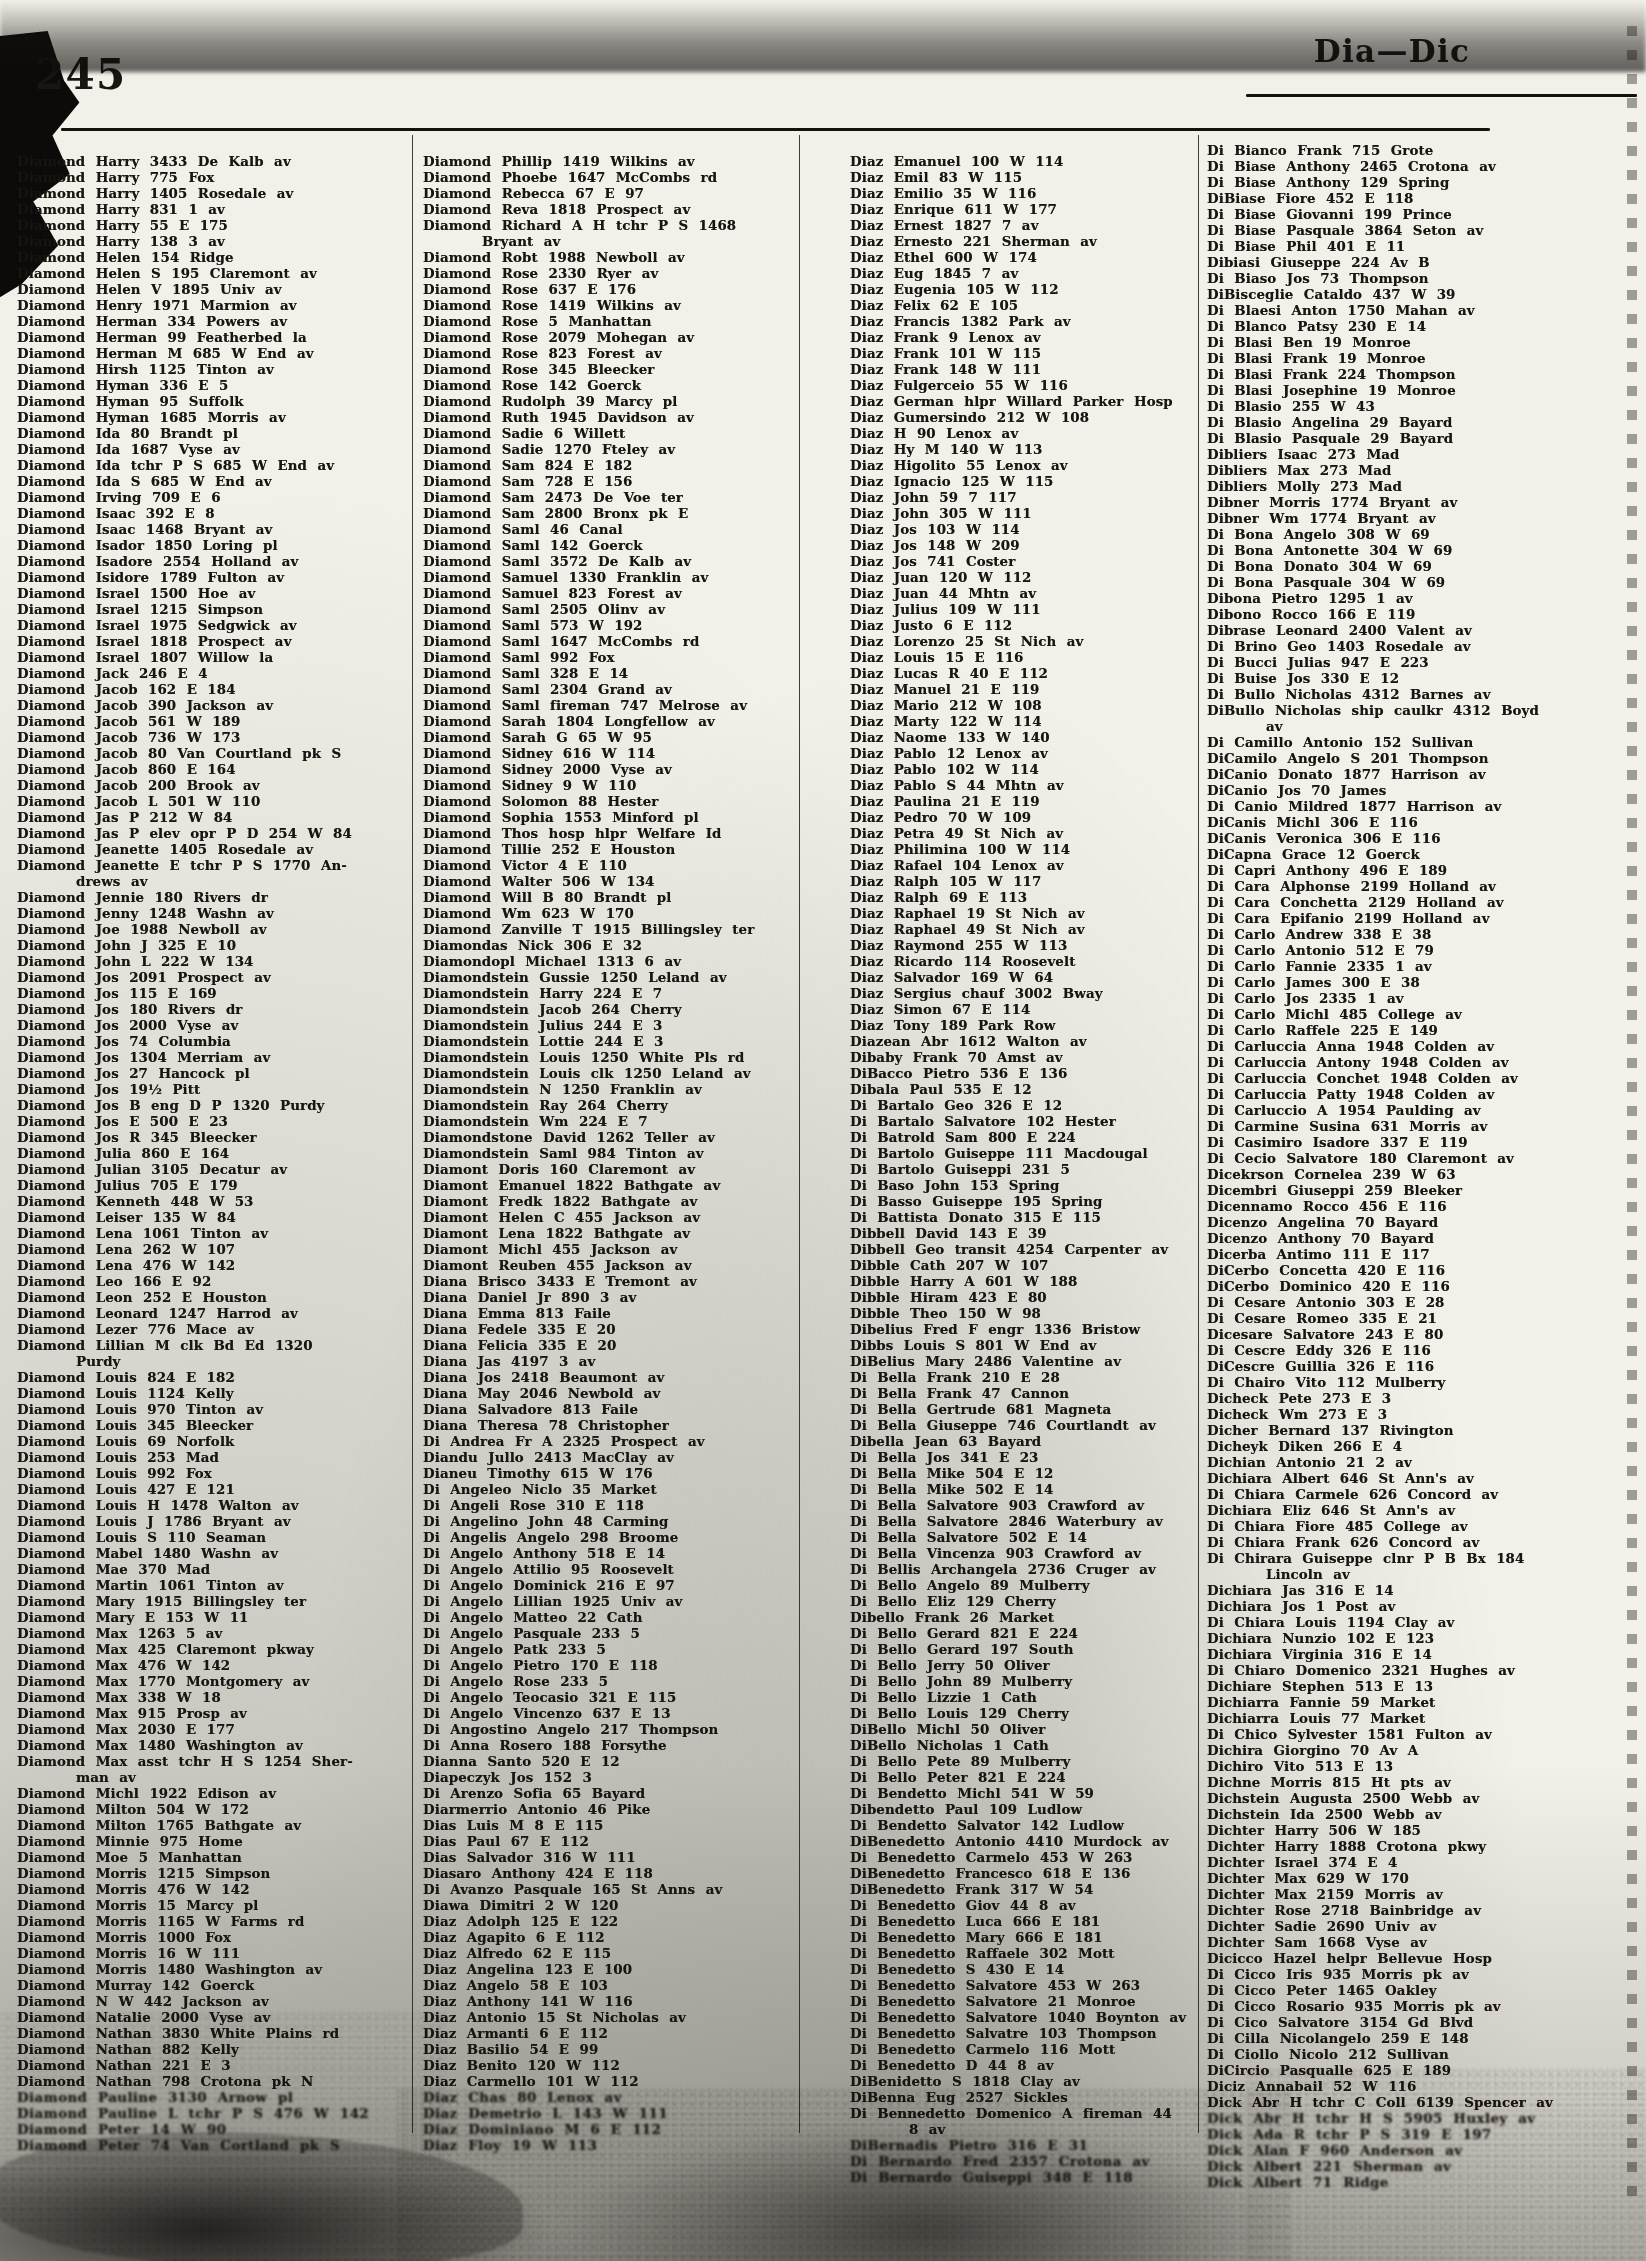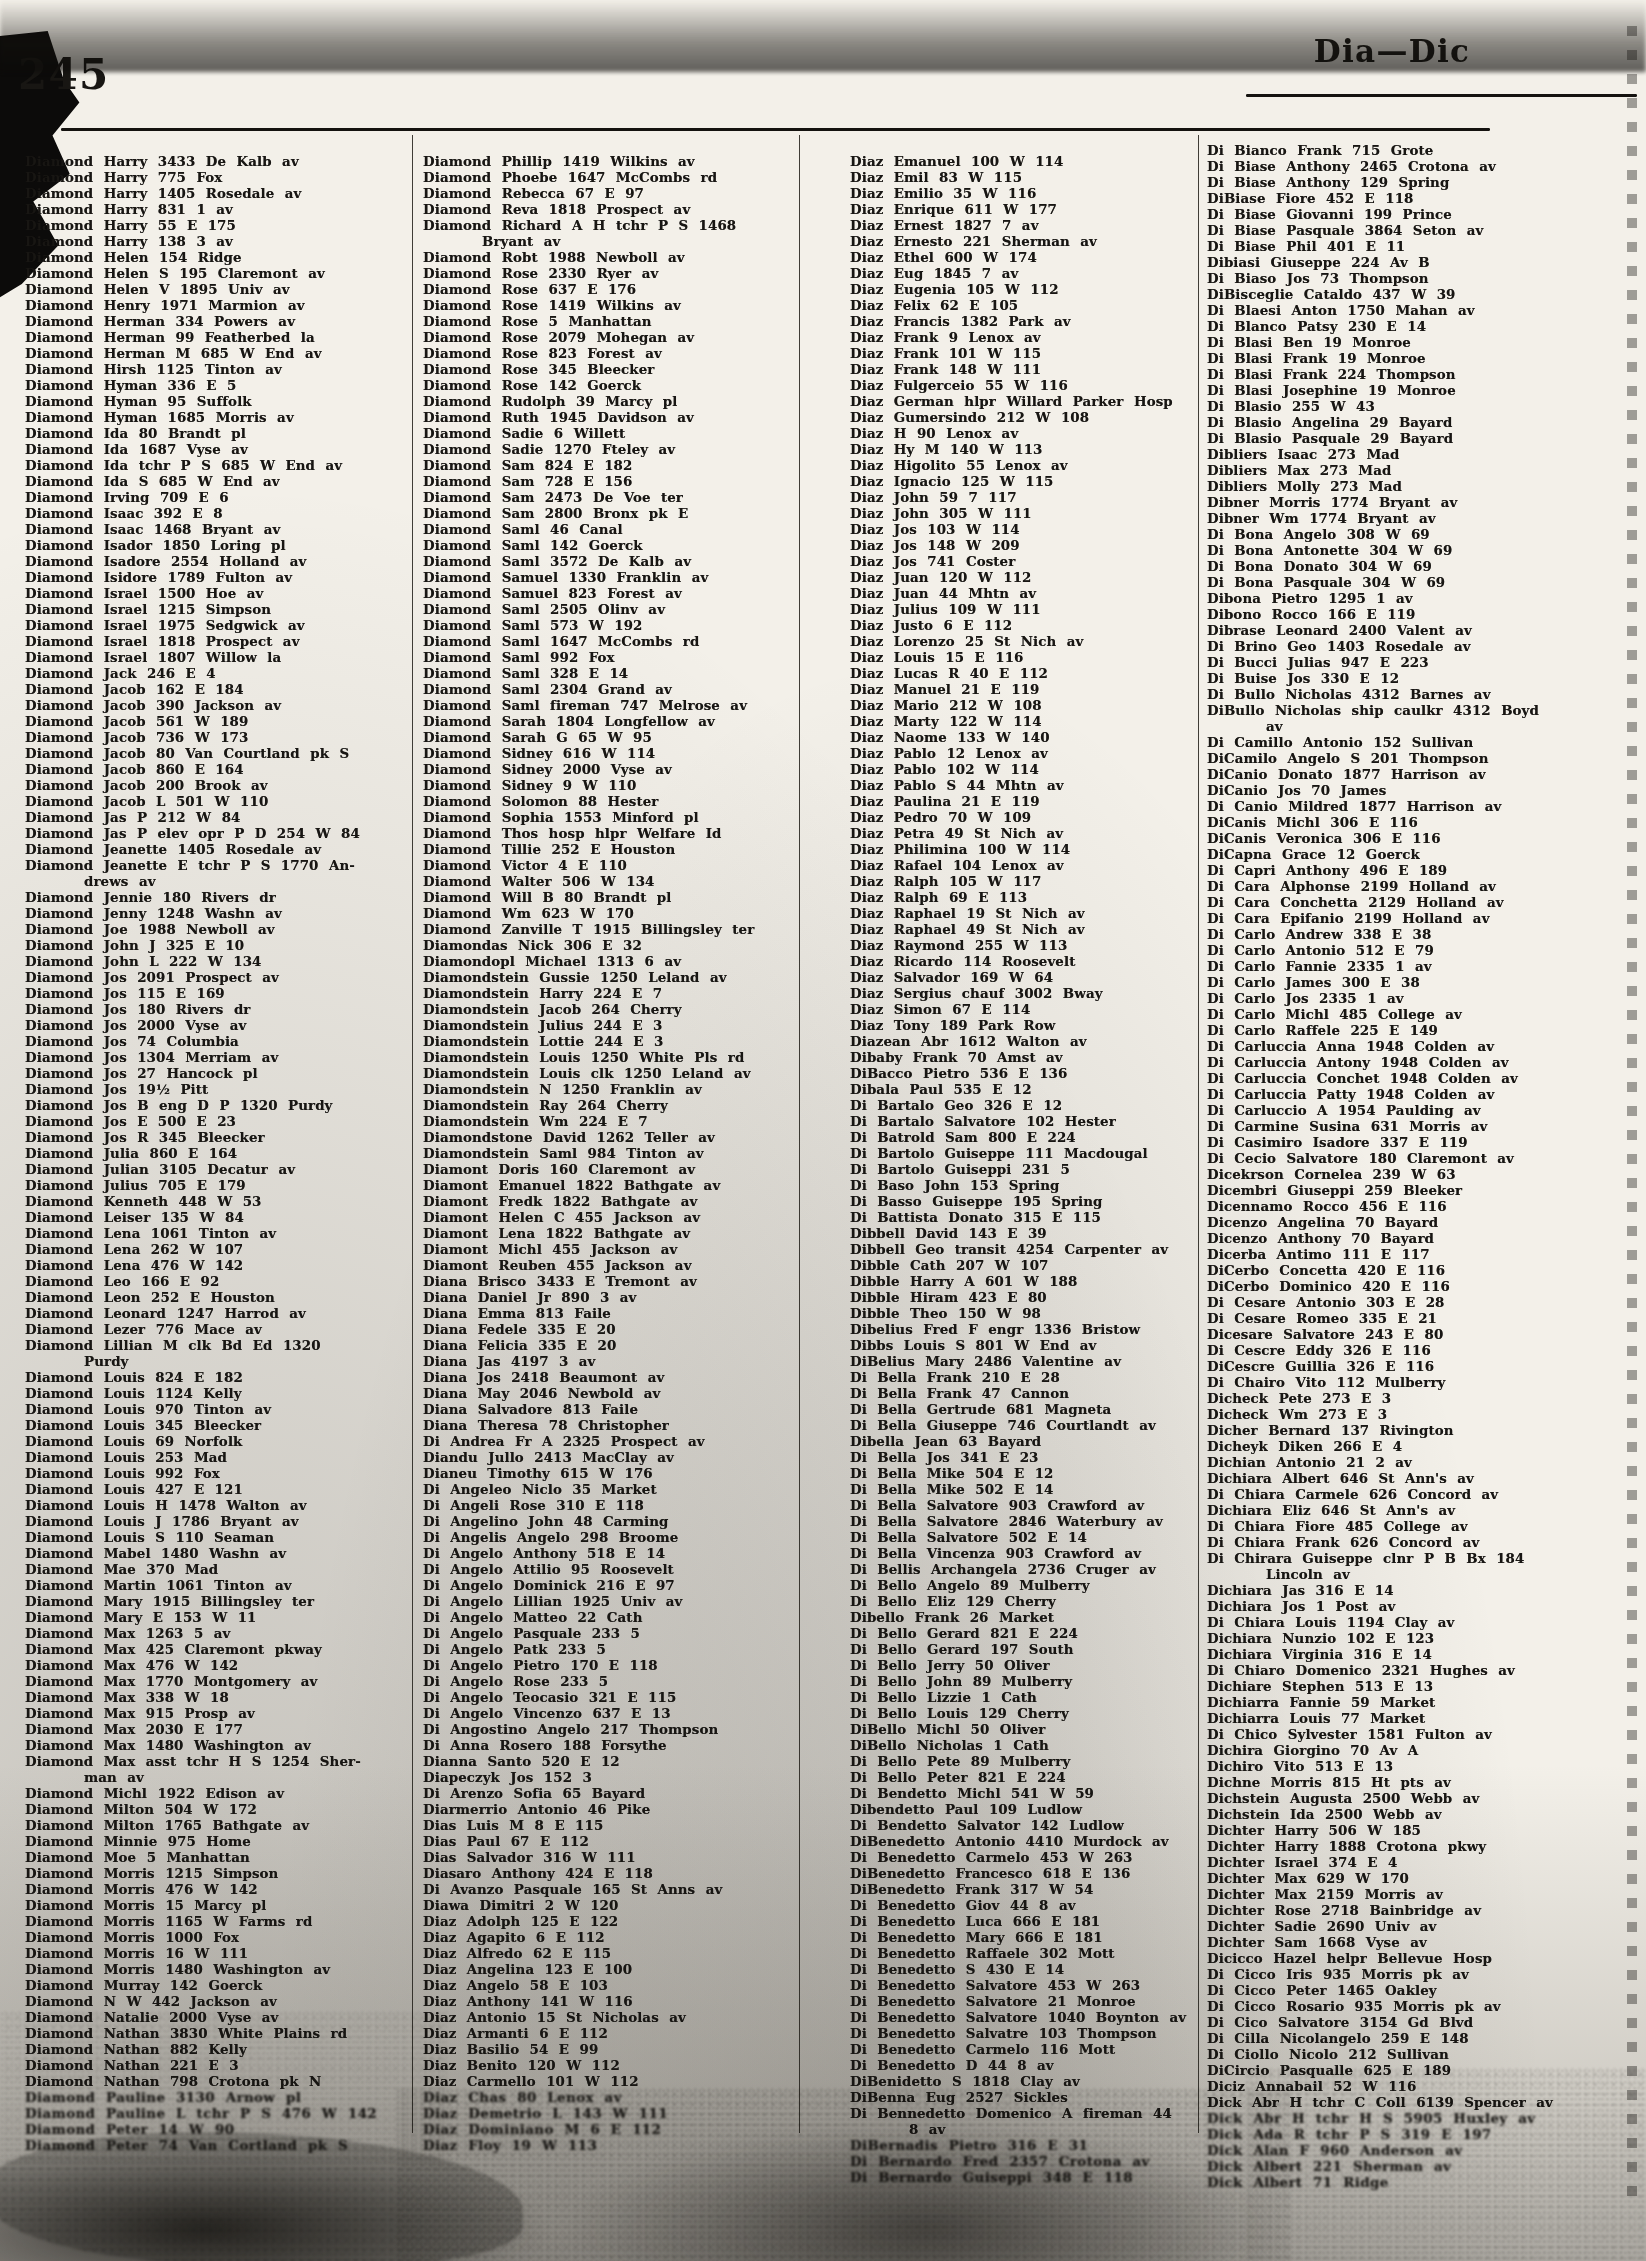--- a/index.html
+++ b/index.html
@@ -6,31 +6,31 @@
   .page{
     position:relative; width:1646px; height:2261px; overflow:hidden;
     background:
       linear-gradient(180deg, rgba(0,0,0,0) 0%, rgba(0,0,0,0) 78%, rgba(60,55,45,.18) 92%, rgba(40,36,30,.35) 100%),
       radial-gradient(ellipse at 15% 96%, rgba(30,28,24,.25), transparent 55%),
       radial-gradient(ellipse at 55% 99%, rgba(30,28,24,.22), transparent 50%),
       #f3f0e9;
     font-family:"DejaVu Serif","Liberation Serif",serif;
     color:#181613;
   }
-  .pageno{position:absolute; left:18px; top:50px; font-size:42px; font-weight:bold; letter-spacing:1.3px;}
+  .pageno{position:absolute; left:35px; top:50px; font-size:42px; font-weight:bold; letter-spacing:1.3px;}
   .title{position:absolute; left:409px; top:52px; width:798px; text-align:center;
          font-size:29px; font-weight:bold; letter-spacing:2.6px; white-space:nowrap;}
   .range{position:absolute; left:1213px; top:33px; width:358px; text-align:center;
          font-size:31px; font-weight:bold; letter-spacing:1.3px;}
   .rule-main{position:absolute; left:61px; top:128px; width:1429px; height:3.2px; background:#14120f; border-radius:1.3px;}
   .rule-right{position:absolute; left:1246px; top:94px; width:391px; height:3.2px; background:#14120f; border-radius:1.3px;}
   .vrule{position:absolute; top:135px; width:1.3px; height:1998px; background:#201d18; opacity:.85;}
   .vr1{left:412px;} .vr2{left:799px;} .vr3{left:1198px;}
   .col{position:absolute; top:153px;}
-  .col1{left:25px;  width:383px;}
+  .col1{left:17px;  width:383px;}
   .col2{left:423px; width:369px;}
   .col3{left:850px;width:378px;}
   .col4{left:1207px;width:429px; top:142px;}
   .line{height:16px; line-height:16px; font-size:13.4px; font-weight:bold;
         white-space:nowrap; word-spacing:.42em; letter-spacing:0.1px;
         text-shadow:0 0 0.3px rgba(10,10,10,.55);}
   .cont{padding-left:59px;}
   .f1{filter:blur(0.4px);}
   .f2{filter:blur(1px); font-weight:900; letter-spacing:0.4px;}
   

